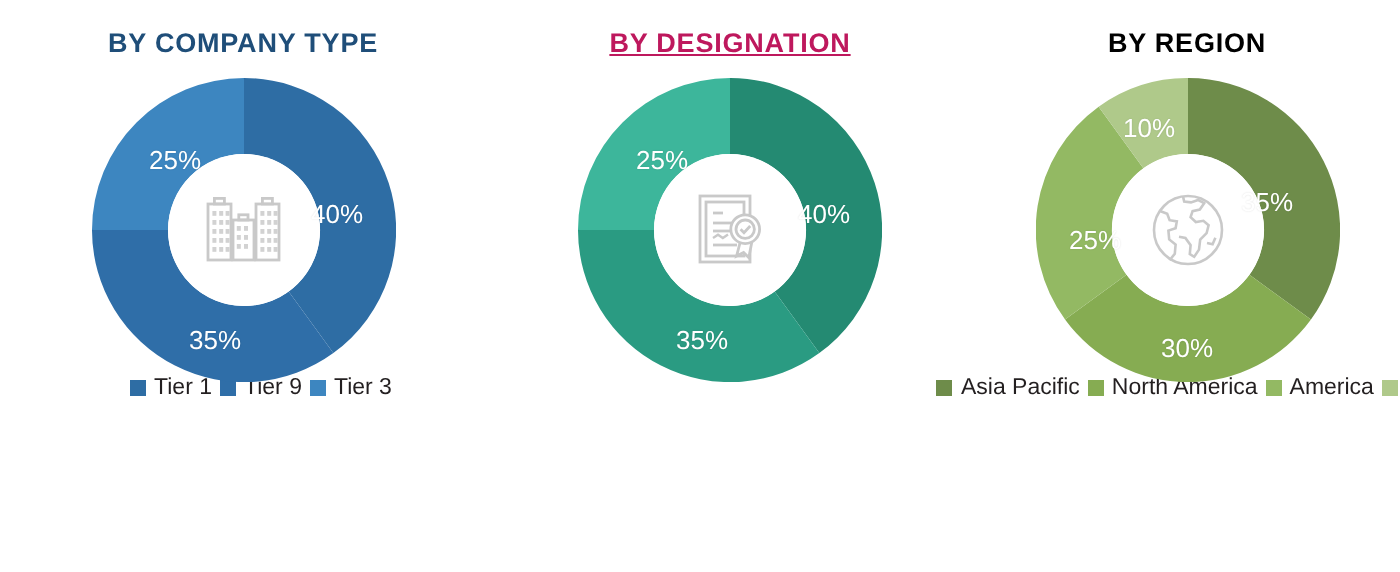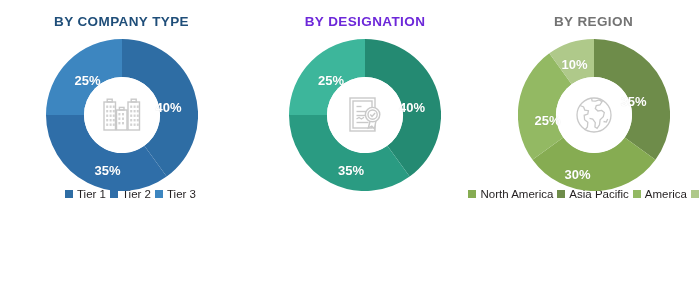--- a/index.html
+++ b/index.html
@@ -33,22 +33,22 @@
 
   .panel-title {
     font-size: 13.5px;
     font-weight: bold;
     letter-spacing: 0.4px;
     margin-top: 14px;
     text-align: center;
     white-space: nowrap;
   }
   .title-company { color: #1F4E79; }
-  .title-designation { color: #6d28d9; }
-  .title-region { color: #737373; }
+  .title-designation { color: #be185d; text-decoration: underline; }
+  .title-region { color: #000000; }
 
   .donut-wrap {
     position: relative;
     width: 152px;
     height: 152px;
     margin-top: 10px;
   }
   .donut-svg {
     position: absolute;
     left: 0;
@@ -65,21 +65,21 @@
     display: flex;
     align-items: center;
     justify-content: center;
   }
   .hub svg { display: block; }
 
   .slice-label {
     position: absolute;
     color: #ffffff;
     font-size: 13px;
-    font-weight: bold;
+    font-weight: normal;
     white-space: nowrap;
     transform: translate(-50%, -50%);
     text-shadow: 0 0 1px rgba(0,0,0,0.12);
   }
 
   .legend {
     margin-top: 10px;
     display: flex;
     flex-direction: row;
     align-items: flex-start;
@@ -182,21 +182,21 @@
       <div class="slice-label" style="left:42px; top:41px;">25%</div>
     </div>
 
     <div class="legend legend-company">
       <div class="legend-row">
         <span class="legend-swatch" style="background:#2E6DA4;"></span>
         <span class="legend-text">Tier 1</span>
       </div>
       <div class="legend-row">
         <span class="legend-swatch" style="background:#2F6EA8;"></span>
-        <span class="legend-text">Tier 2</span>
+        <span class="legend-text">Tier 9</span>
       </div>
       <div class="legend-row">
         <span class="legend-swatch" style="background:#3D86C0;"></span>
         <span class="legend-text">Tier 3</span>
       </div>
     </div>
   </div>
 
   <div class="panel panel-designation">
     <div class="panel-title title-designation">BY DESIGNATION</div>
@@ -255,35 +255,35 @@
           <g fill="none" stroke="#c9c9c9" stroke-width="1.3">
             <circle cx="22" cy="22" r="17"></circle>
             <path d="M 8 12.5 l 3.6 1.4 l 1.2 3.2 l 3.6 0.6 l -0.6 3.4 l -3.6 1.2 l 0.4 4.4 l 3.2 2.6 l -0.4 4.6 l -2.6 3.2"></path>
             <path d="M 19.5 5.2 l 0.6 2.6 l 3.4 0.4 l 3.6 -1.2 l 3 1.6 l -2.2 3.2 l -3.6 0.8 l -1 3 l 2.6 2.4 l 3.8 -0.6 l 2.6 2.2 l -1 4 l -3.2 3.2 l -0.6 5 l -2.4 3.6 l -2.2 -1.4 l 0.4 -4.4 l -2.6 -3.6 l -3.2 -0.6"></path>
             <path d="M 31.5 28.5 l 2.8 0.6 l 1.4 -3.2"></path>
           </g>
         </svg>
       </div>
 
       <div class="slice-label" style="left:116px; top:62px;">35%</div>
-      <div class="slice-label" style="left:60px; top:135px;">30%</div>
+      <div class="slice-label" style="left:76px; top:135px;">30%</div>
       <div class="slice-label" style="left:30px; top:81px;">25%</div>
       <div class="slice-label" style="left:57px; top:25px;">10%</div>
     </div>
 
     <div class="legend legend-region">
       <div class="legend-row">
+        <span class="legend-swatch" style="background:#6E8C4A;"></span>
+        <span class="legend-text">Asia Pacific</span>
+      </div>
+      <div class="legend-row">
         <span class="legend-swatch" style="background:#86AC52;"></span>
         <span class="legend-text">North America</span>
       </div>
       <div class="legend-row">
-        <span class="legend-swatch" style="background:#6E8C4A;"></span>
-        <span class="legend-text">Asia Pacific</span>
-      </div>
-      <div class="legend-row">
         <span class="legend-swatch" style="background:#93B963;"></span>
         <span class="legend-text">America</span>
       </div>
       <div class="legend-row">
         <span class="legend-swatch" style="background:#AFC98A;"></span>
         <span class="legend-text">RoW</span>
       </div>
     </div>
   </div>
 

